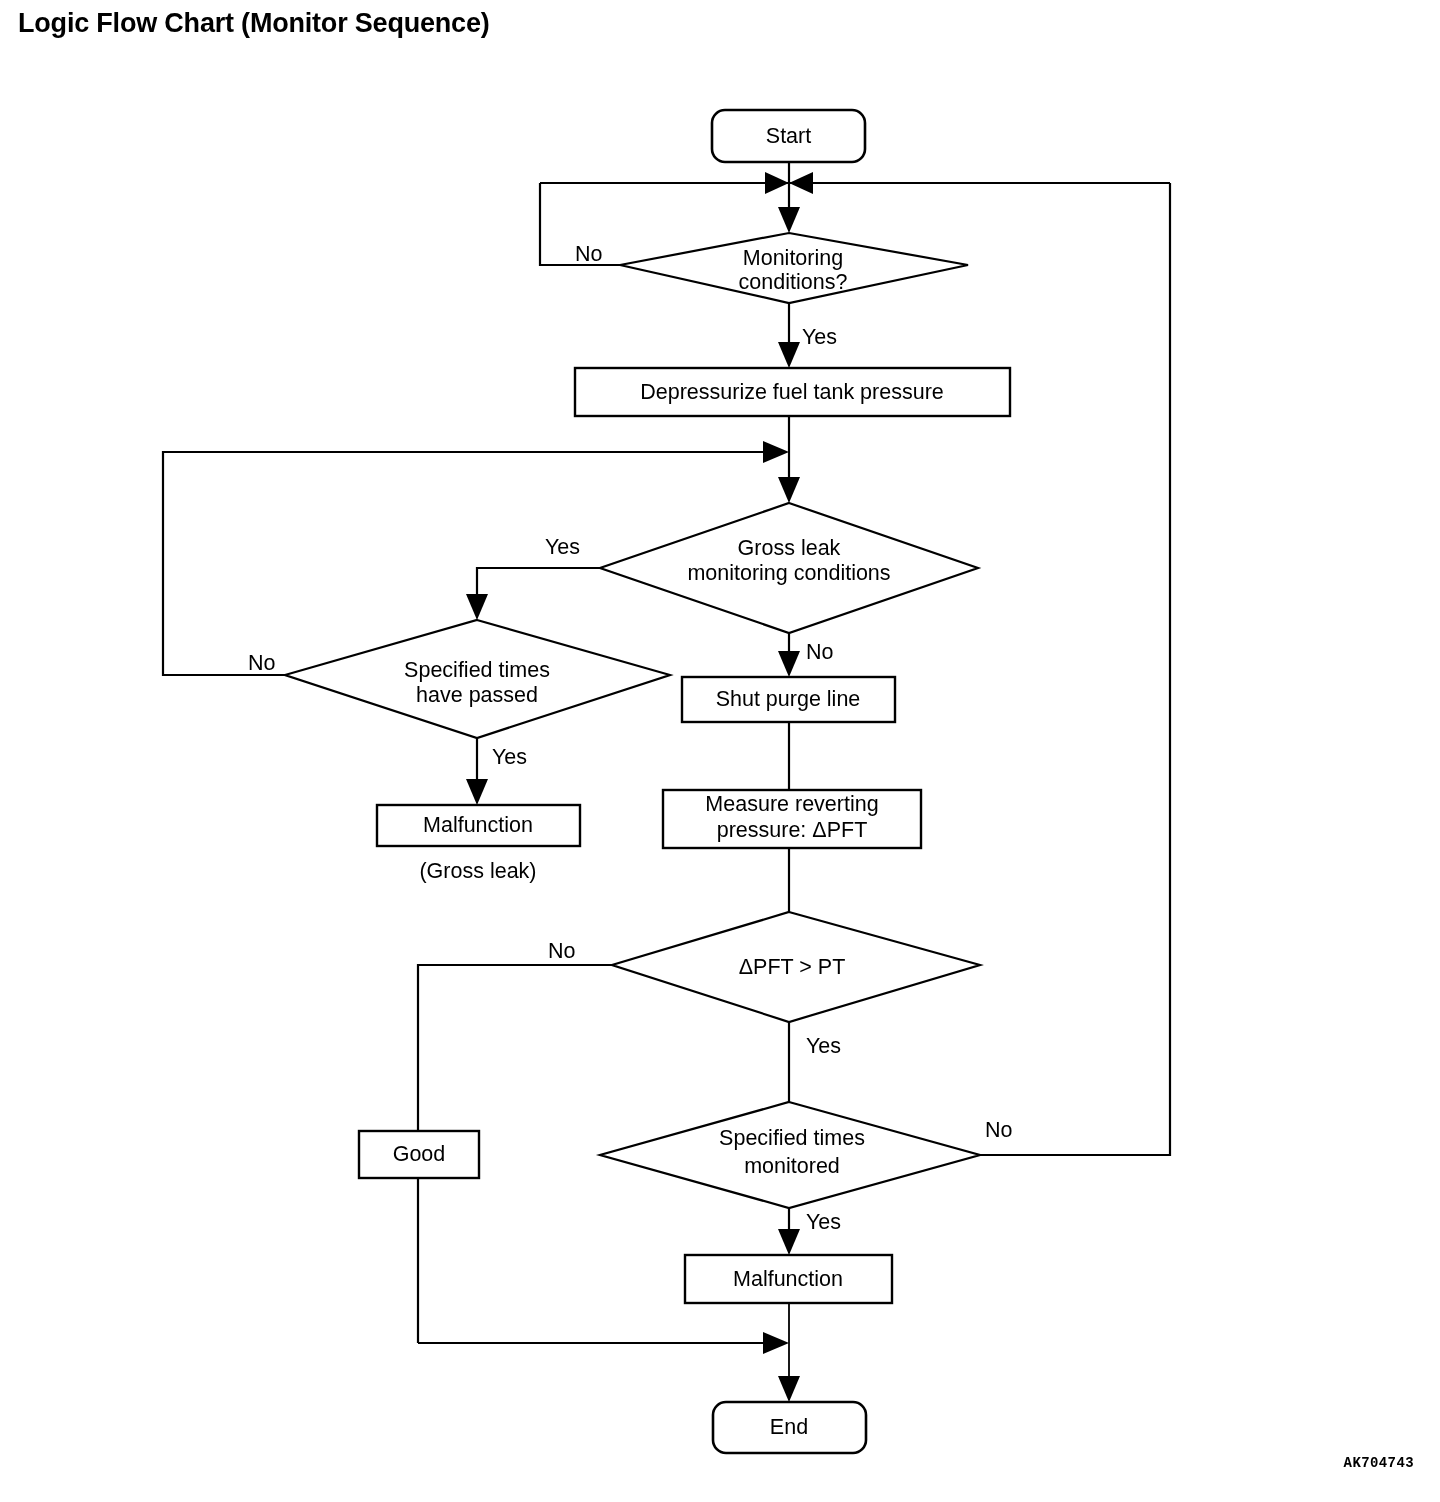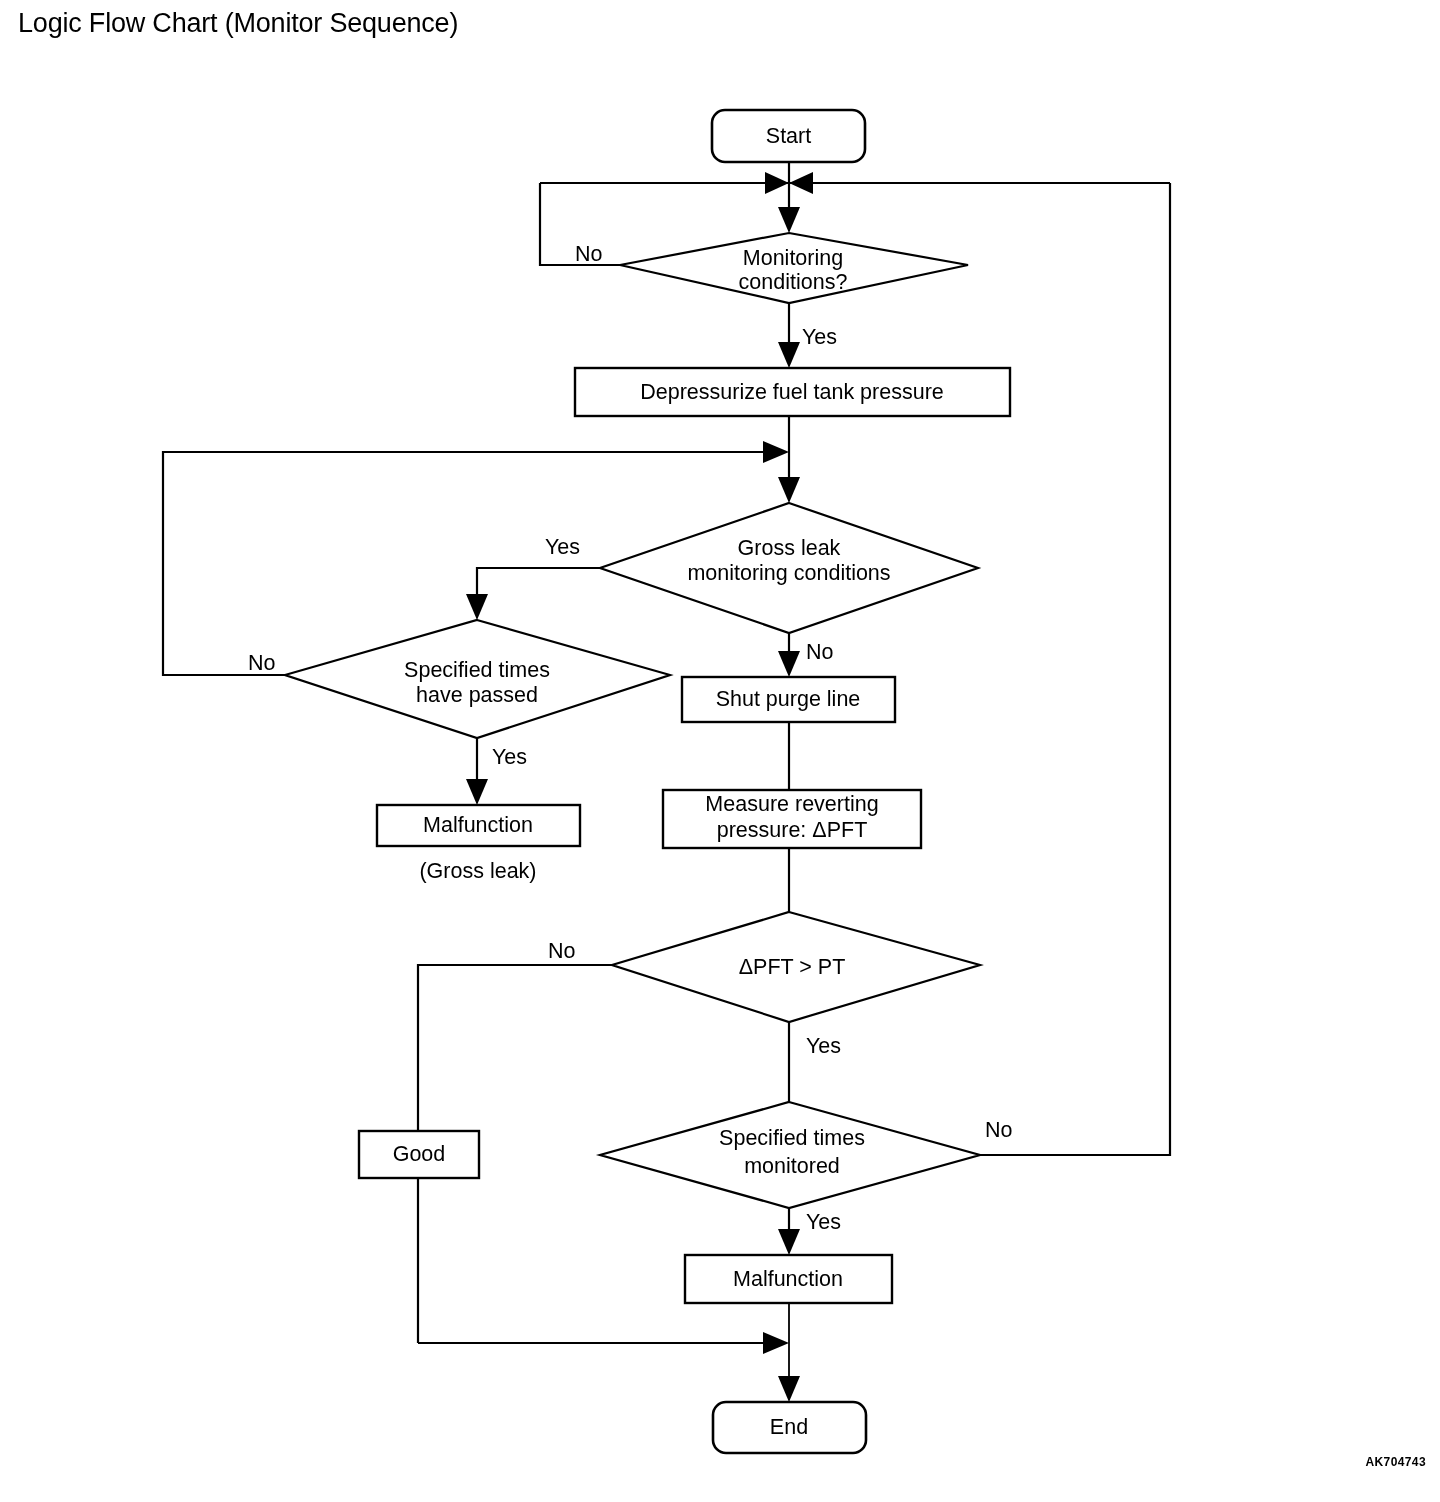--- a/index.html
+++ b/index.html
@@ -13,31 +13,32 @@
     position: relative;
     font-family: "Liberation Sans", sans-serif;
     color: #000000;
     overflow: hidden;
   }
   #page-title {
     position: absolute;
     left: 18px;
     top: 8px;
     font-size: 27px;
-    font-weight: normal;
+    font-weight: bold;
     letter-spacing: -0.2px;
     white-space: nowrap;
   }
   #watermark {
     position: absolute;
-    right: 14px;
+    right: 26px;
     top: 1455px;
-    font-size: 12px;
+    font-size: 14px;
     font-weight: bold;
     letter-spacing: 0.4px;
+    font-family: Liberation Mono, monospace;
   }
   #flow-svg {
     position: absolute;
     left: 0;
     top: 0;
     width: 1440px;
     height: 1502px;
   }
   .node-box {
     fill: #ffffff;

